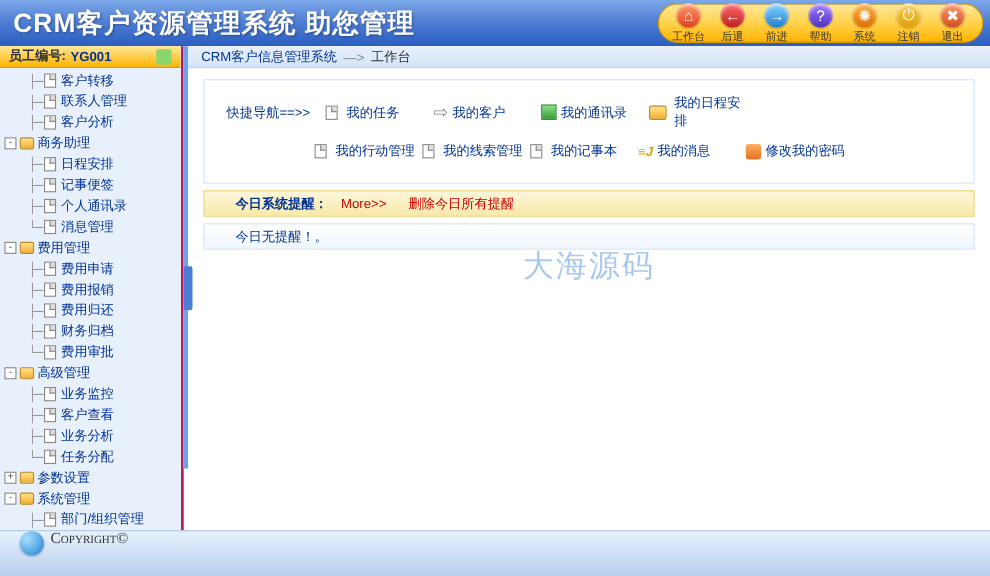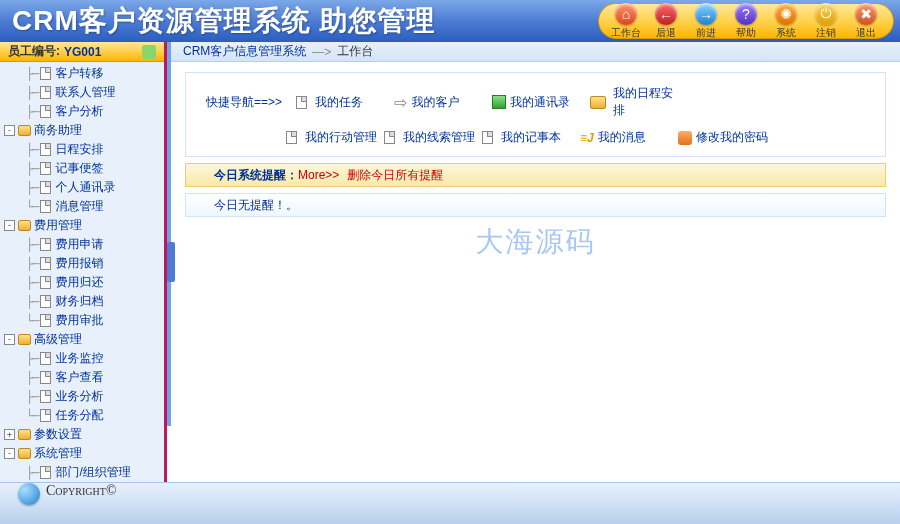--- a/index.html
+++ b/index.html
@@ -1,20 +1,20 @@
 <!DOCTYPE html>
 <html><head>
 <meta charset="utf-8">
 <style>
 * { margin: 0; padding: 0; box-sizing: border-box; }
 body { font-family: "Microsoft YaHei", SimSun, Arial, sans-serif; font-size: 12px; background: #fff; width: 900px; height: 524px; overflow: hidden; position: relative; }
 
 
 .header { height: 42px; background: linear-gradient(to bottom, #7ba8e8 0%, #4d7cd4 50%, #2a5dbf 100%); display: flex; align-items: center; padding-left: 12px; position: relative; }
-.header-title { color: #fff; font-size: 28px; font-weight: bold; letter-spacing: 1px; text-shadow: 1px 1px 2px rgba(0,0,0,0.3); }
+.header-title { color: #fff; font-size: 24px; font-weight: bold; letter-spacing: 1px; text-shadow: 1px 1px 2px rgba(0,0,0,0.3); }
 .toolbar { position: absolute; right: 6px; top: 3px; height: 36px; background: linear-gradient(to bottom, #ffe89a 0%, #ffd24d 50%, #ffb400 100%); border-radius: 18px; display: flex; align-items: center; padding: 0 8px; gap: 2px; border: 1px solid #d89800; }
 .toolbar-btn { display: flex; flex-direction: column; align-items: center; width: 38px; cursor: pointer; }
 .toolbar-icon { width: 22px; height: 22px; border-radius: 50%; display: flex; align-items: center; justify-content: center; font-size: 14px; color: #fff; box-shadow: inset 0 2px 3px rgba(255,255,255,0.6), 0 1px 2px rgba(0,0,0,0.3); }
 .toolbar-label { font-size: 10px; color: #333; margin-top: 1px; }
 
 
 .sidebar { position: absolute; left: 0; top: 42px; width: 167px; height: 440px; background: #e8f0fb; border-right: 3px solid #be185d; overflow-y: auto; }
 .sidebar-header { height: 20px; background: linear-gradient(to bottom, #ffe89a, #ffb400); display: flex; align-items: center; padding: 0 8px; color: #333; font-weight: bold; border-bottom: 1px solid #d89800; }
 .sidebar-header .val { color: #003399; margin-left: 4px; }
 .sidebar-header .edit-icon { margin-left: auto; width: 14px; height: 14px; background: #8bd66b; border-radius: 2px; }
@@ -27,26 +27,26 @@
 .page-icon::before { content: ''; position: absolute; top: 0; right: 0; width: 4px; height: 4px; background: #ddd; border-left: 1px solid #888; border-bottom: 1px solid #888; }
 .expander { width: 11px; height: 11px; border: 1px solid #888; background: #fff; margin-right: 3px; display: inline-flex; align-items: center; justify-content: center; font-size: 9px; line-height: 1; color: #555; font-family: monospace; flex-shrink: 0; }
 
 
 .main { position: absolute; left: 167px; top: 42px; right: 0; height: 384px; background: #fff; border-left: 4px solid #6da4e8; }
 .main-resize { position: absolute; left: -4px; top: 200px; width: 8px; height: 40px; background: #4d7cd4; border-radius: 2px; cursor: ew-resize; }
 .breadcrumb { height: 20px; background: linear-gradient(to bottom, #e8f0fb, #d4e4f8); border-bottom: 1px solid #b8d0ec; display: flex; align-items: center; padding-left: 12px; color: #333; }
 .breadcrumb .bc-link { color: #003399; }
 .breadcrumb .arrow { color: #888; margin: 0 6px; }
 
-.quicknav { padding: 12px 20px 0; border: 1px solid #d4e4f8; margin: 10px 14px 6px; background: #fff; }
+.quicknav { padding: 12px 20px 10px; border: 1px solid #d4e4f8; margin: 10px 14px 6px; background: #fff; }
 .qn-row { display: flex; align-items: center; gap: 6px; margin-bottom: 10px; }
 .qn-label { color: #003399; margin-right: 8px; }
 .qn-item { display: flex; align-items: center; gap: 4px; color: #003399; cursor: pointer; width: 92px; }
 
-.reminder-bar { margin: 6px 14px; height: 24px; background: linear-gradient(to bottom, #fdf6dc, #f8e9a8); border: 1px solid #e8d070; display: flex; align-items: center; padding: 0 28px; }
+.reminder-bar { margin: 6px 14px; height: 24px; background: linear-gradient(to bottom, #fdf6dc, #f8e9a8); border: 1px solid #e8d070; display: flex; align-items: center; padding: 0 28px; gap: 12px; }
 .reminder-title { color: #003399; font-weight: bold; }
 .reminder-more { color: #c00; cursor: pointer; }
 .reminder-del { color: #c00; cursor: pointer; margin-left: 8px; }
 
 .empty-bar { margin: 4px 14px; height: 24px; border: 1px solid #d4e4f8; background: linear-gradient(to bottom, #fff, #f0f6fd); display: flex; align-items: center; padding-left: 28px; color: #003399; }
 
 .watermark { position: absolute; left: 50%; top: 50%; transform: translate(-50%, -30%); font-size: 28px; color: #6da4e8; opacity: 0.6; letter-spacing: 2px; pointer-events: none; }
 
 
 .footer { position: absolute; left: 0; bottom: 0; width: 100%; height: 42px; background: linear-gradient(to bottom, #e8f0fb 0%, #d4e4f8 40%, #b8d0ec 100%); border-top: 1px solid #a8c4e8; display: flex; padding-left: 18px; }

